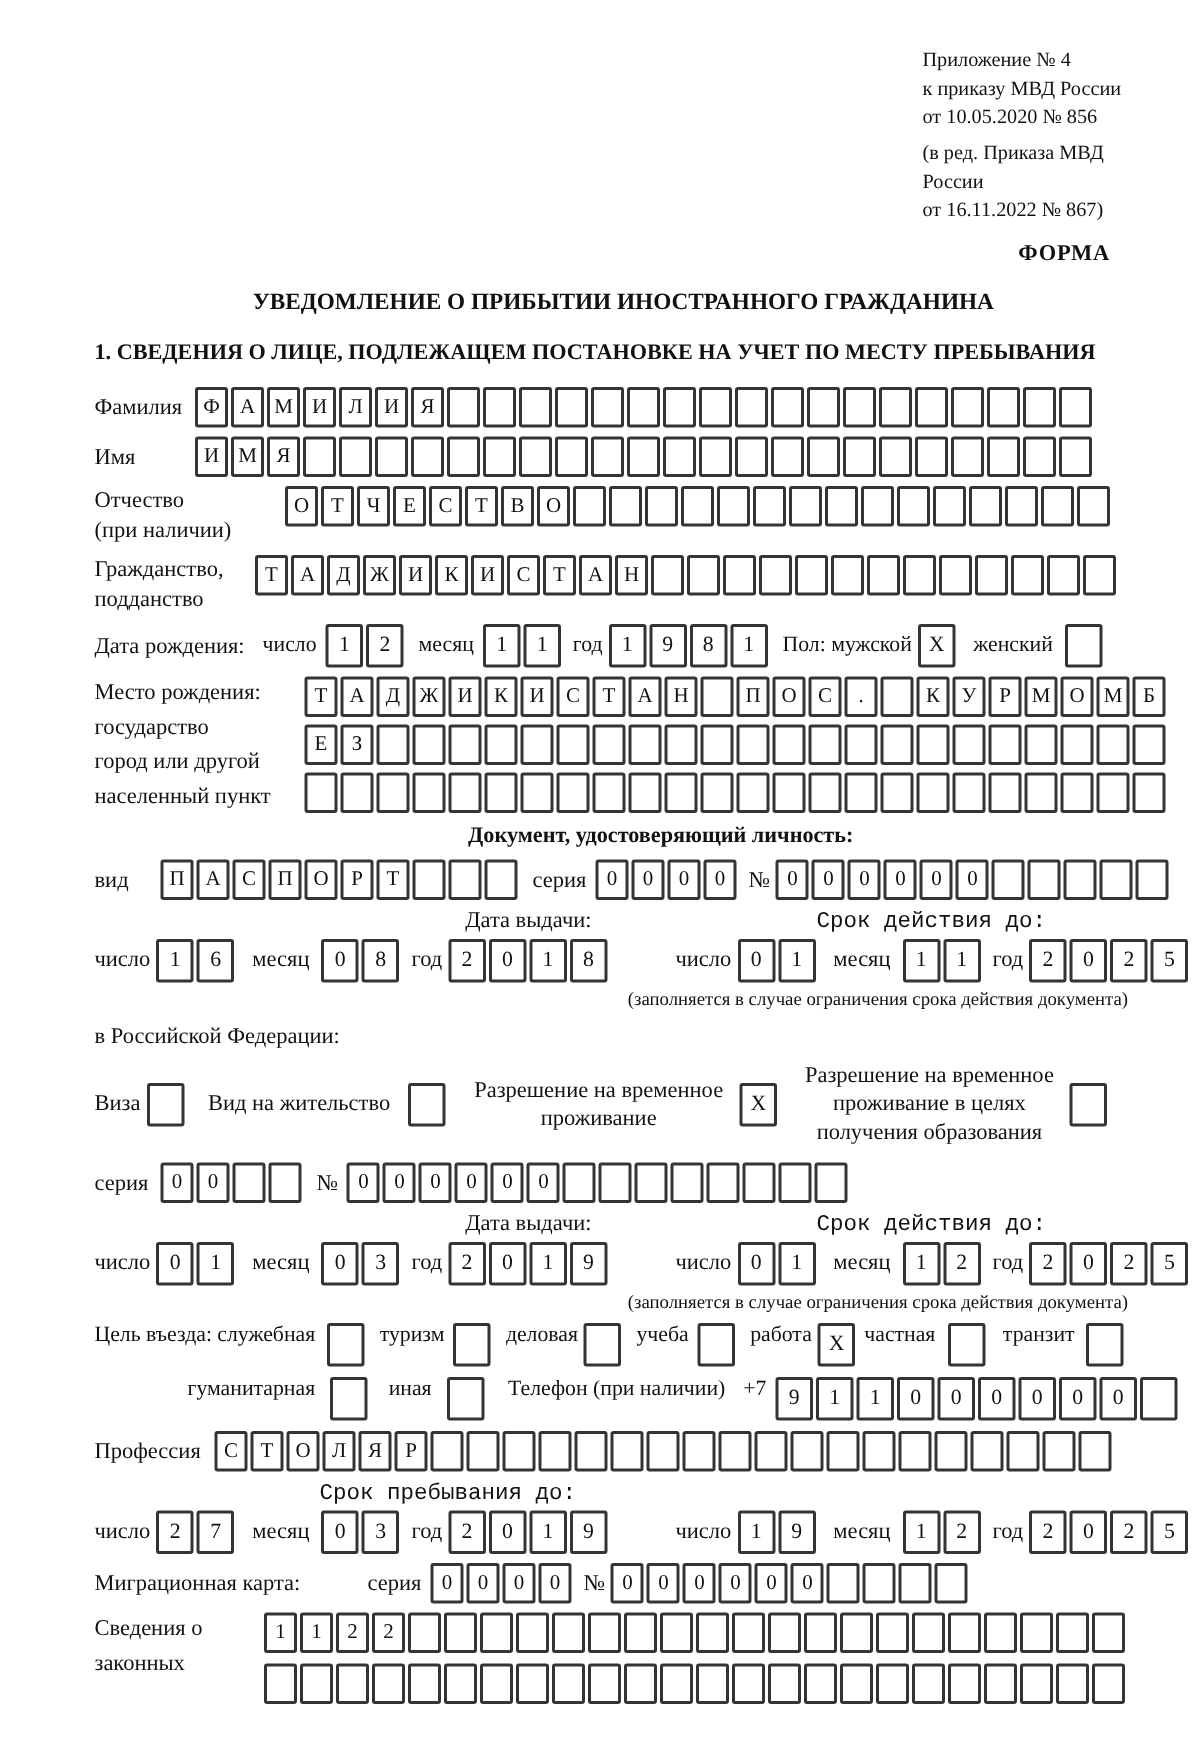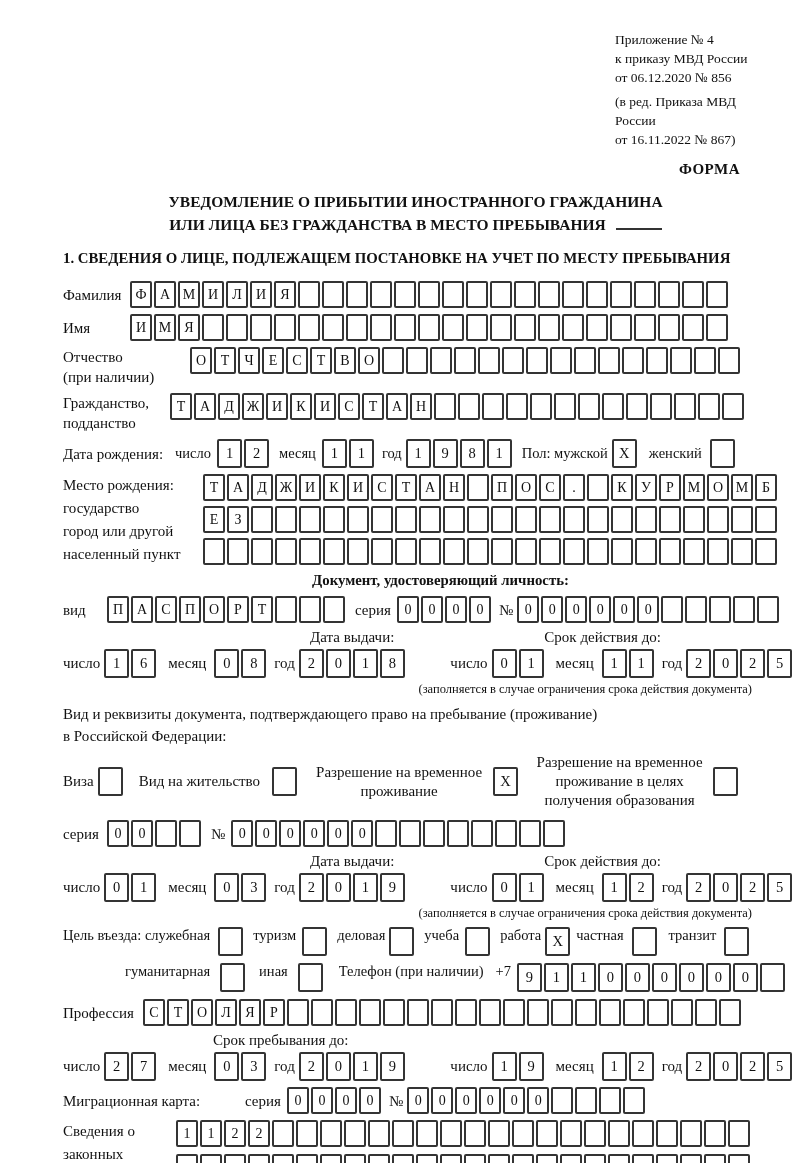--- a/index.html
+++ b/index.html
@@ -19,51 +19,50 @@
   .lbl{font-size:15px;line-height:20px;flex:0 0 auto;}
   .strip{display:flex;flex:0 0 auto;}
   .cell{box-sizing:content-box;width:18px;height:23px;border:2px solid #343434;border-radius:2px;
         margin-right:2px;display:inline-flex;align-items:center;justify-content:center;
         font-size:14px;background:#fff;}
   .cell-big{width:21px;height:25px;font-size:14.5px;}
   .gap{flex:0 0 auto;}
   .center-head{text-align:center;font-weight:bold;font-size:14.8px;padding-left:50px;margin:2px 0 7px;}
   .dhead{display:flex;font-size:15px;margin-bottom:3px;}
   .dhead .dh-left{width:47%;padding-left:160px;box-sizing:border-box;text-align:right;}
-  .dhead .dh-right{padding-left:150px;}
+  .dhead .dh-right{padding-left:150px;font-family:Liberation Mono, monospace;}
   .daterow{display:flex;align-items:center;margin-bottom:4px;font-size:15px;}
   .daterow .half-l{display:flex;align-items:center;width:47%;}
   .daterow .half-r{display:flex;align-items:center;}
   .small-note{font-size:12.5px;text-align:right;padding-right:16px;margin-bottom:6px;}
   .plain{font-size:15px;line-height:22px;}
   .cbrow{display:flex;align-items:center;margin-top:6px;margin-bottom:10px;font-size:15px;}
   .cbl{text-align:center;line-height:19px;}
   .purpose-row{display:flex;align-items:flex-start;font-size:14.5px;margin-bottom:7px;white-space:nowrap;}
   .rep-label{font-size:15px;line-height:23px;}
   .ml4{margin-left:4px;} .ml6{margin-left:6px;} .ml8{margin-left:8px;} .ml10{margin-left:10px;}
   .ml12{margin-left:12px;} .ml14{margin-left:14px;} .mr4{margin-right:4px;} .mr6{margin-right:6px;} .mr8{margin-right:8px;}
 </style>
 </head>
 <body>
 
 <div class="page">
 
   <div class="appendix">
     <div>Приложение № 4</div>
     <div>к приказу МВД России</div>
-    <div>от 06.12.2020 № 856</div>
+    <div>от 10.05.2020 № 856</div>
     <div style="margin-top:5px">(в ред. Приказа МВД России</div>
     <div>от 16.11.2022 № 867)</div>
   </div>
 
   <div class="forma">ФОРМА</div>
 
   <div class="title">
     <div>УВЕДОМЛЕНИЕ О ПРИБЫТИИ ИНОСТРАННОГО ГРАЖДАНИНА</div>
-    <div><span>ИЛИ ЛИЦА БЕЗ ГРАЖДАНСТВА В МЕСТО ПРЕБЫВАНИЯ</span><span class="blank-line"></span></div>
   </div>
 
   <div class="sec-head">1. СВЕДЕНИЯ О ЛИЦЕ, ПОДЛЕЖАЩЕМ ПОСТАНОВКЕ НА УЧЕТ ПО МЕСТУ ПРЕБЫВАНИЯ</div>
 
   <div class="frows">
 
     <div class="frow">
       <div class="lbl" style="width:67px">Фамилия</div>
       <div class="strip">
           <span class="cell">Ф</span>
@@ -386,21 +385,20 @@
         <span class="strip ml4">
             <span class="cell cell-big">2</span>
             <span class="cell cell-big">0</span>
             <span class="cell cell-big">2</span>
             <span class="cell cell-big">5</span>
           </span>
       </div>
     </div>
     <div class="small-note">(заполняется в случае ограничения срока действия документа)</div>
 
-    <div class="plain">Вид и реквизиты документа, подтверждающего право на пребывание (проживание)</div>
     <div class="plain">в Российской Федерации:</div>
 
     <div class="cbrow">
       <span>Виза</span>
       <span class="strip ml4">
           <span class="cell cell-big">&nbsp;</span>
         </span>
       <span class="ml14">Вид на жительство</span>
       <span class="strip ml12">
           <span class="cell cell-big">&nbsp;</span>

